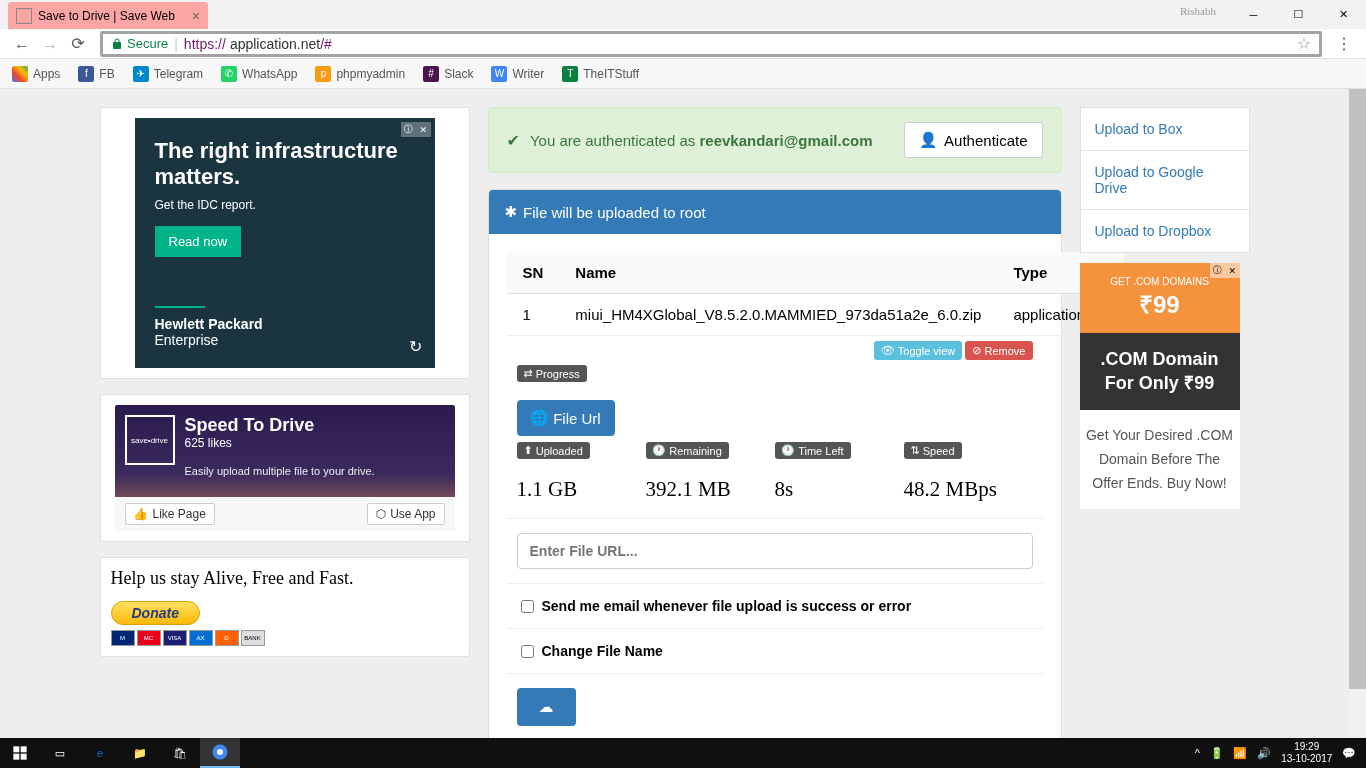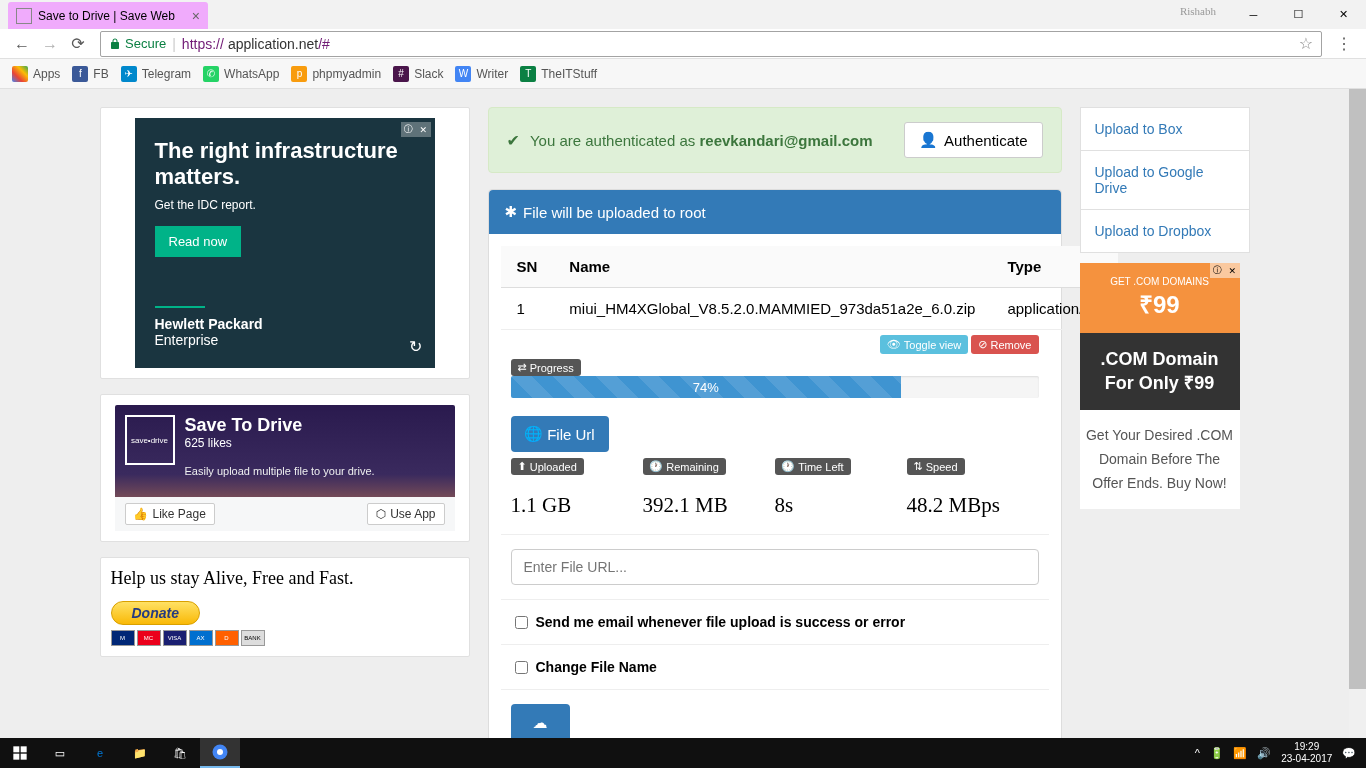--- a/index.html
+++ b/index.html
@@ -1,37 +1,37 @@
 <!DOCTYPE html>
 <html><head>
 <meta charset="utf-8">
 <style>
 * { margin: 0; padding: 0; box-sizing: border-box; font-family: Arial, sans-serif; }
 body { background: #f0f0f0; overflow: hidden; }
 
 
 .window-frame { width: 1366px; height: 768px; background: #fff; position: relative; }
 .tab-bar { height: 29px; background: #f2f2f2; display: flex; align-items: flex-end; padding-left: 8px; }
-.tab { background: #f0abfc; height: 27px; width: 200px; display: flex; align-items: center; padding: 0 8px; border-radius: 3px 3px 0 0; font-size: 12px; }
+.tab { background: #fca5a5; height: 27px; width: 200px; display: flex; align-items: center; padding: 0 8px; border-radius: 3px 3px 0 0; font-size: 12px; }
 .tab-icon { width: 16px; height: 16px; border: 1px solid #888; margin-right: 6px; }
 .tab-close { margin-left: auto; font-size: 14px; color: #666; cursor: pointer; }
 .window-controls { position: absolute; right: 0; top: 0; display: flex; height: 29px; }
 .win-ctrl { width: 45px; display: flex; align-items: center; justify-content: center; font-size: 11px; cursor: pointer; }
 .win-user { position: absolute; right: 150px; top: 5px; font-size: 11px; color: #999; font-family: 'Comic Sans MS', cursive; }
 
 .nav-bar { height: 30px; background: #fff; display: flex; align-items: center; padding: 0 8px; border-bottom: 1px solid #e0e0e0; }
 .nav-btn { width: 28px; height: 28px; display: flex; align-items: center; justify-content: center; color: #5a5a5a; font-size: 16px; cursor: pointer; }
 .nav-btn.disabled { color: #b0b0b0; }
-.url-bar { flex: 1; height: 26px; border: 1px solid #a3a3a3; border-radius: 2px; display: flex; align-items: center; padding: 0 8px; margin: 0 8px; font-size: 14px; }
+.url-bar { flex: 1; height: 26px; border: 3px solid #a3a3a3; border-radius: 2px; display: flex; align-items: center; padding: 0 8px; margin: 0 8px; font-size: 14px; }
 .secure { color: #0b8043; font-size: 13px; display: flex; align-items: center; gap: 4px; }
 .url-text { color: #333; margin-left: 4px; }
 .url-gray { color: #701a75; }
 .star { margin-left: auto; color: #888; font-size: 16px; }
 
-.bookmark-bar { height: 30px; background: #f7f7f7; display: flex; align-items: center; padding: 0 12px; gap: 12px; border-bottom: 1px solid #e0e0e0; font-size: 12px; }
+.bookmark-bar { height: 30px; background: #f7f7f7; display: flex; align-items: center; padding: 0 12px; gap: 18px; border-bottom: 1px solid #e0e0e0; font-size: 12px; }
 .bm-item { display: flex; align-items: center; gap: 5px; color: #555; cursor: pointer; }
 .bm-icon { width: 16px; height: 16px; border-radius: 2px; display: inline-flex; align-items: center; justify-content: center; font-size: 10px; color: #fff; }
 
 
 .page-content { height: 679px; overflow-y: auto; background: #eeeeee; position: relative; }
 .scrollbar-track { position: absolute; right: 0; top: 0; width: 17px; height: 679px; background: #f0f0f0; }
 .scrollbar-thumb { width: 17px; height: 600px; background: #c0c0c0; position: absolute; top: 0; }
 
 .page-inner { width: 1349px; padding: 18px 0; display: flex; gap: 18px; justify-content: center; }
 
@@ -65,21 +65,21 @@
 .pay-icons { margin-top: 5px; display: flex; gap: 2px; }
 .pay-icons span { width: 24px; height: 16px; background: #ddd; border: 1px solid #999; font-size: 6px; display:flex;align-items:center;justify-content:center; }
 
 
 .auth-bar { background: #dff0d8; border: 1px solid #d6e9c6; border-radius: 4px; padding: 14px 18px; display: flex; align-items: center; color: #3c763d; font-size: 15px; gap: 10px; }
 .auth-bar .check { color: #3c763d; font-size: 16px; }
 .auth-btn { margin-left: auto; background: #fff; border: 1px solid #ccc; border-radius: 3px; padding: 8px 14px; font-size: 15px; cursor: pointer; display:flex; align-items:center; gap:6px; }
 
 .upload-header { background: #337ab7; color: #fff; border-radius: 4px 4px 0 0; padding: 13px 16px; font-size: 15px; display: flex; align-items: center; gap: 6px; }
 .upload-section { background: #fff; border: 1px solid #ddd; border-radius: 4px; }
-.upload-body { padding: 12px; }
+.upload-body { padding: 18px; }
 
 .file-table { width: 100%; border-collapse: collapse; font-size: 15px; font-family: 'Times New Roman', serif; }
 .file-table th { text-align: left; padding: 12px 16px; font-weight: bold; border-bottom: 1px solid #ddd; background: #fafafa; }
 .file-table td { padding: 12px 16px; border-bottom: 1px solid #eee; }
 
 .toggle-row { padding: 5px 10px; display: flex; justify-content: flex-end; gap: 3px; }
 .badge-sm { font-size: 11px; padding: 3px 7px; border-radius: 3px; color: #fff; cursor: pointer; display:inline-flex; align-items:center; gap:3px; }
 .badge-info { background: #5bc0de; }
 .badge-danger { background: #d9534f; }
 .badge-dark { background: #555; font-size: 11px; padding: 2px 7px; border-radius: 3px; color: #fff; display:inline-flex; align-items:center; gap:3px; }
@@ -90,21 +90,21 @@
 .progress-fill { height: 100%; background: repeating-linear-gradient(45deg, #3f94d1, #3f94d1 15px, #549fd6 15px, #549fd6 30px); display: flex; align-items: center; justify-content: center; color: #fff; font-size: 13px; }
 
 .file-url-btn { background: #337ab7; color: #fff; border: none; border-radius: 4px; padding: 9px 14px; font-size: 15px; cursor: pointer; margin: 8px 10px 4px; display:inline-flex; align-items:center; gap:4px; }
 
 .stats-row { display: flex; padding: 0 10px 16px; border-bottom: 1px solid #eee; }
 .stat { flex: 1; }
 .stat-label { margin-bottom: 18px; }
 .stat-value { font-size: 21px; font-family: 'Times New Roman', serif; }
 
 .url-input-wrap { padding: 14px 10px; border-bottom: 1px solid #eee; }
-.url-input { width: 100%; padding: 9px 12px; border: 1px solid #ccc; border-radius: 4px; font-size: 14px; }
+.url-input { width: 100%; padding: 9px 12px; border: 1px solid #ccc; border-radius: 4px; font-size: 14px; font-weight: bold; }
 
 .checkbox-row { padding: 14px 14px; border-bottom: 1px solid #eee; display: flex; align-items: center; gap: 8px; font-size: 14px; font-weight: bold; }
 
 .upload-btn-wrap { padding: 14px 10px; }
 .upload-btn { background: #337ab7; color: #fff; border: none; border-radius: 4px; padding: 10px 22px; font-size: 15px; cursor: pointer; }
 
 
 .right-links { background: #fff; border: 1px solid #e0e0e0; }
 .right-link { display: block; padding: 13px 14px; color: #337ab7; font-size: 14px; border-bottom: 1px solid #e0e0e0; cursor: pointer; }
 .right-link:last-child { border-bottom: none; }
@@ -222,21 +222,21 @@
             </div>
             <div style="position:absolute; bottom:12px; right:12px;">↻</div>
           </div>
         </div>
 
         <div class="card">
           <div class="fb-box">
             <div class="fb-head">
               <div class="fb-logo">save•drive</div>
               <div class="fb-info">
-                <h3>Save To Drive</h3>
+                <h3>Speed To Drive</h3>
                 <p>625 likes</p>
                 <div class="fb-sub">Easily upload multiple file to your drive.</div>
               </div>
             </div>
             <div class="fb-foot">
               <div class="fb-btn">
                   <span>👍</span>
                   <span>Like Page</span>
                 </div>
               <div class="fb-btn">
@@ -305,25 +305,20 @@
                 </span>
             </div>
 
             <div class="progress-wrap">
               <div class="progress-label-row">
                 <span class="badge-dark">
                     <span>⇄</span>
                     <span>Progress</span>
                   </span>
               </div>
-              <div class="progress-bar">
-                <div class="progress-fill" id="progress-fill" style="width: 74%;">
-                  <span>74%</span>
-                </div>
-              </div>
             </div>
 
             <button class="file-url-btn">
                 <span>🌐</span>
                 <span>File Url</span>
               </button>
 
             <div class="stats-row">
               <div class="stat">
                 <div class="stat-label"><span class="badge-dark">
@@ -420,18 +415,18 @@
           <circle cx="12" cy="12" r="4" fill="#fff"></circle>
         </svg>
       </div>
     <div class="tb-right">
       <span>^</span>
       <span>🔋</span>
       <span>📶</span>
       <span>🔊</span>
       <div class="tb-time">
         <div>19:29</div>
-        <div>23-04-2017</div>
+        <div>13-10-2017</div>
       </div>
       <span>💬</span>
     </div>
   </div>
 </div>
 
 </body></html>

